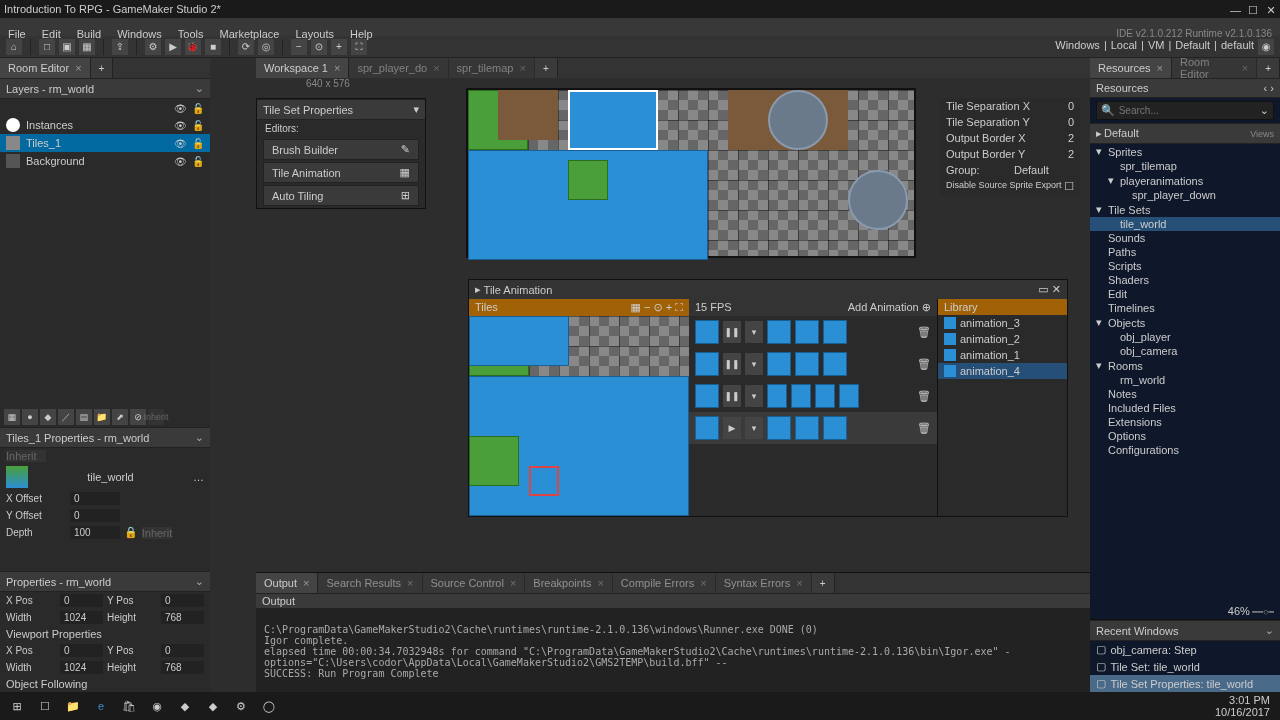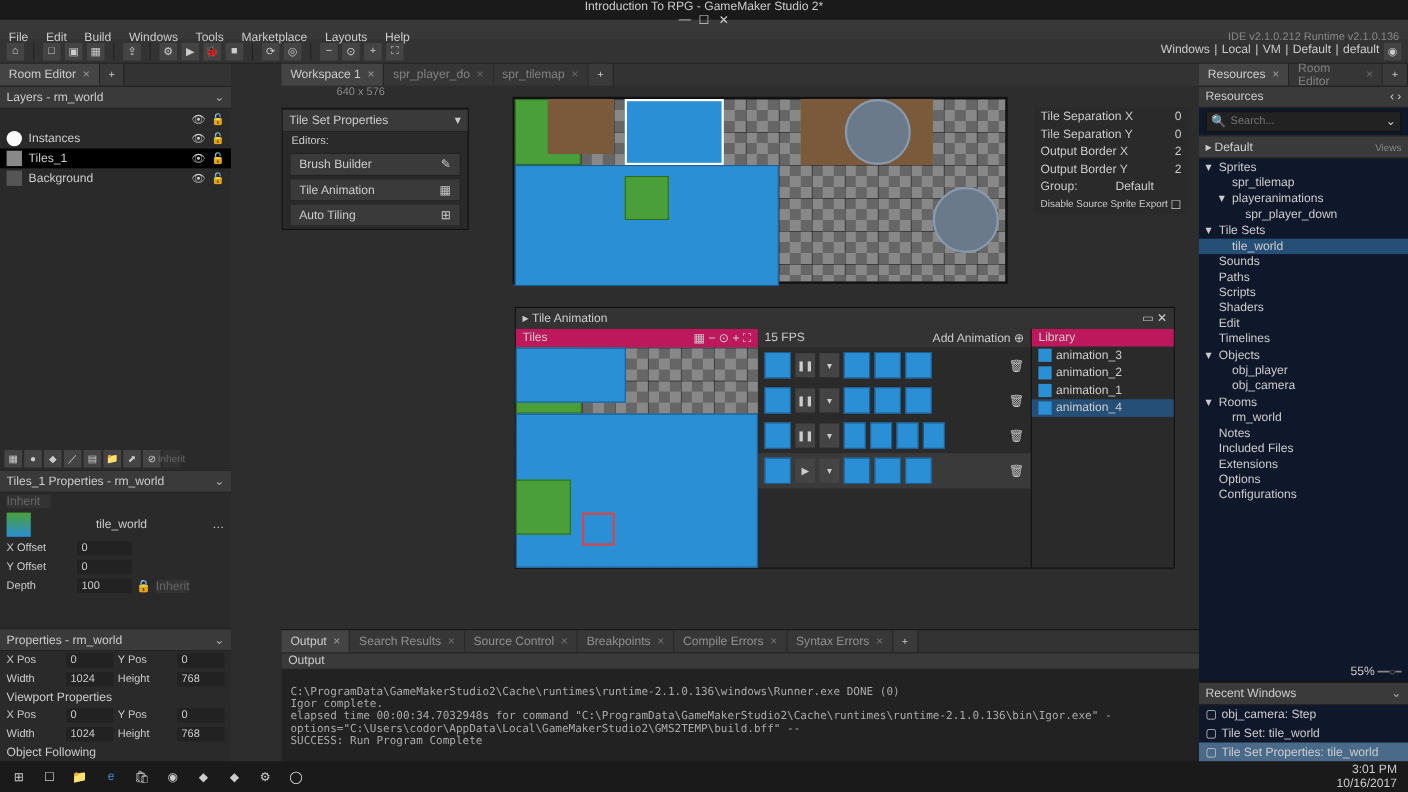--- a/index.html
+++ b/index.html
@@ -1,58 +1,58 @@
 <!DOCTYPE html>
 <html><head>
 <meta charset="utf-8">
 <style>
 * { margin: 0; padding: 0; box-sizing: border-box; font-family: "Segoe UI", Arial, sans-serif; font-size: 11px; color: #ccc; }
 body { width: 1280px; height: 720px; background: #2d2d2d; overflow: hidden; position: relative; }
-.titlebar { height: 18px; background: #1a1a1a; display: flex; align-items: center; padding: 0 4px; font-size: 10px; color: #aaa; justify-content: space-between; flex-direction: column; }
+.titlebar { height: 18px; background: #1a1a1a; display: flex; align-items: center; padding: 0 4px; font-size: 10px; color: #aaa; justify-content: space-between; }
 .titlebar .wbtns { display:flex; gap:8px; }
 .titlebar .wbtn { width:10px; height:10px; display:inline-block; text-align:center; }
 .menubar { height: 18px; background: #383838; display: flex; align-items: center; padding: 0 8px; gap: 16px; }
 .menubar span { cursor: pointer; margin-top: 13px; }
 .ideinfo { margin-left: auto; font-size:10px; color:#888; }
 .toolbar { height: 22px; background: #333; display: flex; align-items: center; padding: 0 6px; gap: 4px; border-bottom: 1px solid #222; }
 .tbtn { width: 16px; height: 16px; background: #444; display: inline-flex; align-items:center; justify-content:center; font-size:10px; color:#ccc; }
 .tsep { width: 1px; height: 16px; background: #222; margin: 0 4px; }
 .main { display: flex; height: calc(720px - 18px - 18px - 22px - 28px); }
 .leftcol { width: 210px; display: flex; flex-direction: column; background: #2a2a2a; }
 .midcol { flex: 1; display: flex; flex-direction: column; position: relative; margin-left: 46px; }
 .rightcol { width: 190px; background: #0f172a; display: flex; flex-direction: column; }
 .tabbar { height: 20px; background: #333; display: flex; align-items: stretch; }
 .tab { padding: 2px 8px; background: #3a3a3a; border-right: 1px solid #222; display: flex; align-items:center; gap:6px; font-size:10px; }
 .tab.active { background: #444; }
 .tab .x { color:#999; }
 .panelhdr { background: #3a3a3a; padding: 3px 6px; display: flex; align-items: center; justify-content: space-between; border-top:1px solid #222; border-bottom:1px solid #222; }
 .panelhdr .chev { color:#aaa; }
 .layerlist { padding: 2px 0; }
 .layerrow { display: flex; align-items: center; padding: 2px 6px; gap: 6px; }
-.layerrow.sel { background: #000000; }
+.layerrow.sel { background: #0369a1; }
 .eye, .lock { width:12px; font-size:10px; text-align:center; }
 .iconsq { width:14px; height:14px; background:#555; display:inline-block; }
 .proprow { display:flex; align-items:center; padding:2px 6px; gap:4px; }
 .proprow .lbl { width:60px; font-size:10px; }
 .proprow .val { width:50px; background:#222; padding:1px 4px; font-size:10px; }
 .darkbtn { background:#3a3a3a; border:1px solid #222; padding:3px 8px; text-align:center; display:flex; justify-content:space-between; align-items:center; margin:2px 6px; }
 .tilecanvas { background:repeating-conic-gradient(#666 0 25%, #888 0 50%) 0 0/20px 20px; position:relative; }
 .tilegrid { position:absolute; inset:0; background-image:linear-gradient(#0006 1px,transparent 1px),linear-gradient(90deg,#0006 1px,transparent 1px); background-size:30px 30px; }
 .waterblk { position:absolute; background:#2a8fd4; border:1px solid #1a5f94; }
 .grassblk { position:absolute; background:#4a9f3a; border:1px solid #2a6f1a; }
 .brownblk { position:absolute; background:#7a5a3a; }
 .fountblk { position:absolute; background:#6a7a8a; border-radius:50%; border:2px solid #8a9aae; }
 .tilesetprops { position:absolute; left:0; top:20px; width:170px; background:#2a2a2a; border:1px solid #111; }
 .tilesetinfo { position:absolute; right:10px; top:20px; width:140px; background:#2a2a2a; }
 .inforow { display:flex; justify-content:space-between; padding:2px 6px; font-size:10px; }
 .anim-panel { background:#2a2a2a; border:1px solid #111; margin:6px 4px; }
 .anim-hdr { display:flex; align-items:center; padding:3px 6px; background:#333; }
 .anim-body { display:flex; }
 .anim-tiles { width:220px; }
-.anim-tiles-hdr { padding:2px 6px; background:#be185d; font-size:10px; display:flex; justify-content:space-between; }
+.anim-tiles-hdr { padding:2px 6px; background:#a16207; font-size:10px; display:flex; justify-content:space-between; }
 .anim-frames { flex:1; }
 .anim-lib { width:130px; border-left:1px solid #111; }
 .anim-lib-item { padding:2px 6px; font-size:10px; display:flex; align-items:center; gap:4px; }
 .anim-lib-item.sel { background:#264f78; }
 .frame-row { display:flex; align-items:center; gap:4px; padding:4px 6px; }
 .frame-cell { width:24px; height:24px; background:#2a8fd4; border:1px solid #1a5f94; }
 .frame-btn { width:18px; height:22px; background:#444; display:inline-flex; align-items:center; justify-content:center; font-size:9px; }
 .selbox { position:absolute; border:2px solid #d44; }
 .output-panel { height:120px; background:#222; border-top:1px solid #111; }
 .output-tabs { height:20px; background:#333; display:flex; }
@@ -567,21 +567,21 @@
         </div>
         <div class="treenode" style="padding-left:6px">
           <span class="tri"></span>
           <span>Options</span>
         </div>
         <div class="treenode" style="padding-left:6px">
           <span class="tri"></span>
           <span>Configurations</span>
         </div>
       </div>
-    <div style="padding:2px 6px;font-size:9px;color:#888;text-align:right"><span>55%</span> ━━○━</div>
+    <div style="padding:2px 6px;font-size:9px;color:#888;text-align:right"><span>46%</span> ━━○━</div>
     <div class="recent">
       <div class="panelhdr">
           <span>Recent Windows</span>
           <span class="chev">⌄</span>
         </div>
       <div class="rrow">
           <span>▢</span>
           <span>obj_camera: Step</span>
         </div>
       <div class="rrow">

